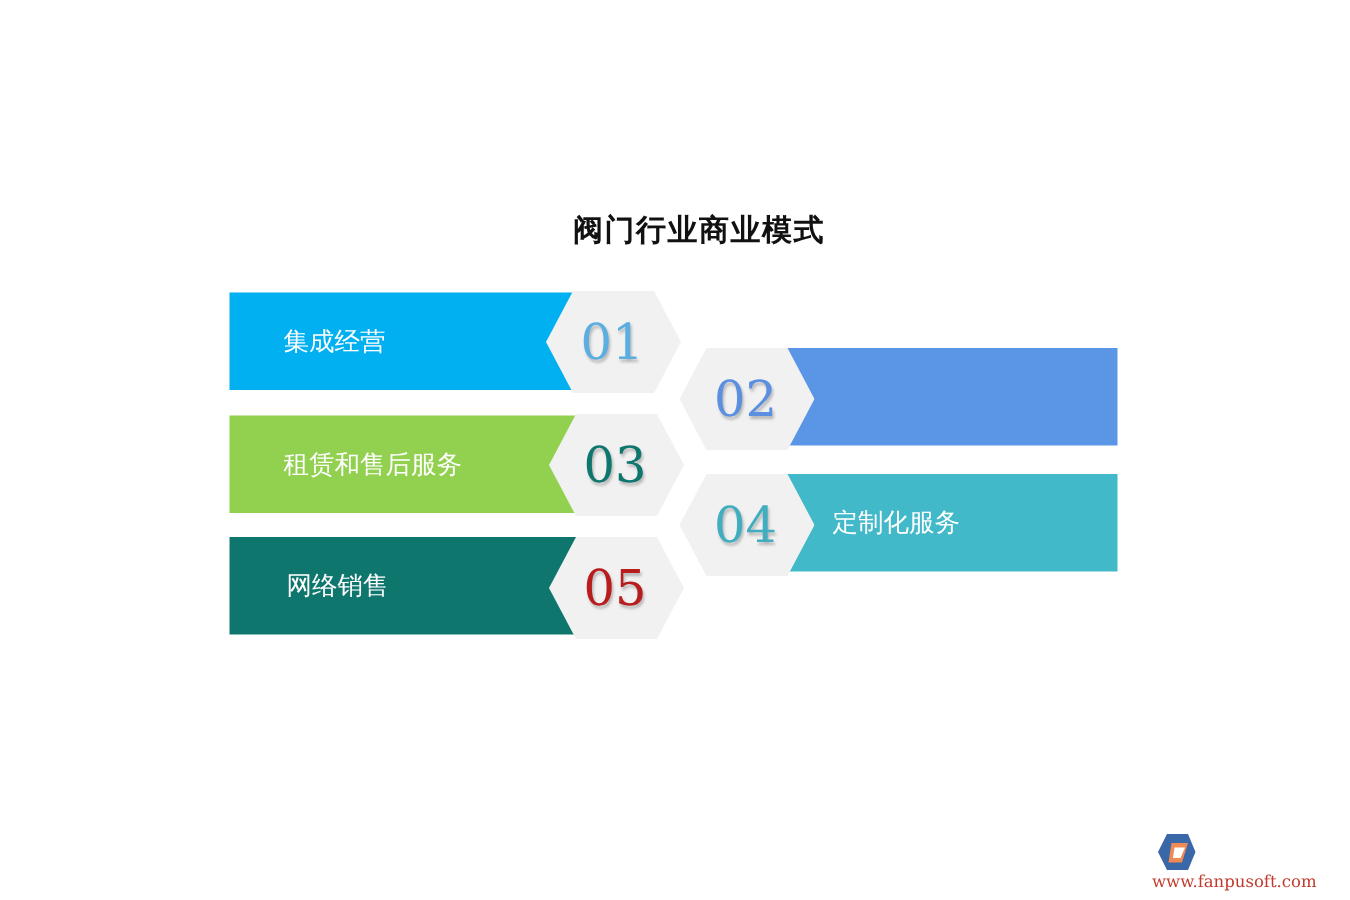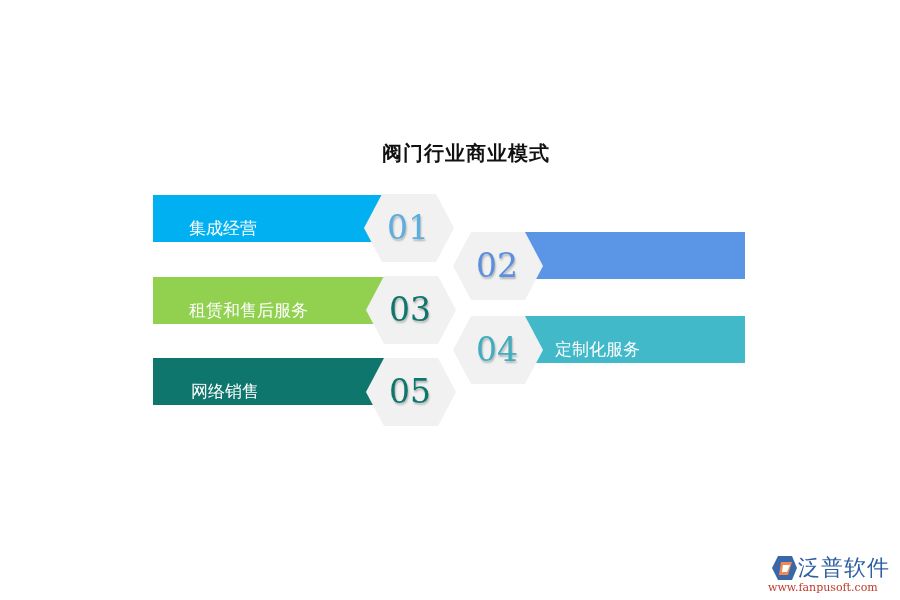--- a/index.html
+++ b/index.html
@@ -1,20 +1,20 @@
 <!DOCTYPE html>
 <html><head>
 <meta charset="utf-8">
 <style>
   html, body { margin:0; padding:0; }
   body { width:900px; height:600px; background:#ffffff; position:relative; overflow:hidden;
          font-family: "DejaVu Sans", "Liberation Sans", sans-serif; }
   .title { position:absolute; left:16px; width:900px; top:140px; text-align:center;
            font-size:20px; font-weight:bold; color:#111; letter-spacing:1px; }
-  .bar { position:absolute; height:47px; }
+  .bar { position:absolute; height:65px; }
   .bar-label { position:absolute; color:#fff; font-size:17px; top:0; line-height:67px; white-space:nowrap; }
   .hex { position:absolute; width:92px; height:53px; }
   .hex svg { position:absolute; left:0; top:0; }
   .hex-num { position:absolute; left:0; top:0; width:92px; height:68px; line-height:68px; text-align:center;
              font-family: "DejaVu Serif", "Liberation Serif", serif; font-size:33px;
              text-shadow: 1px 2px 2px rgba(0,0,0,0.25); }
   .logo { position:absolute; left:768px; top:553px; width:130px; height:45px; }
   .logo-name { position:absolute; left:30px; top:0; font-size:22px; color:#2d5fa3; letter-spacing:1px; white-space:nowrap; }
   .logo-url { position:absolute; left:0; top:28px; font-size:11px; color:#c0392b;
               font-family: "DejaVu Serif", "Liberation Serif", serif; white-space:nowrap; }
@@ -44,21 +44,21 @@
   <span class="hex-num" style="color:#0f766e;">03</span>
 </div>
 
 <div class="bar" style="left:153px; top:358px; width:232px; background:#0f766e;">
   <span class="bar-label" style="left:38px;">网络销售</span>
 </div>
 <div class="hex" style="left:364px; top:358px;">
   <svg width="92" height="68">
       <polygon points="20,0 74,0 92,34 74,68 20,68 2,34" fill="#f1f1f1"></polygon>
     </svg>
-  <span class="hex-num" style="color:#0f766e;">05</span>
+  <span class="hex-num" style="color:#b91c1c;">05</span>
 </div>
 
 <div class="bar" style="left:520px; top:232px; width:225px; background:#5b95e5;">
   <span class="bar-label" style="left:55px;margin-top:48px;">供应链管理</span>
 </div>
 <div class="hex" style="left:451px; top:232px;">
   <svg width="92" height="68">
       <polygon points="20,0 74,0 92,34 74,68 20,68 2,34" fill="#f1f1f1"></polygon>
     </svg>
   <span class="hex-num" style="color:#5b8fe0;">02</span>
@@ -73,15 +73,14 @@
     </svg>
   <span class="hex-num" style="color:#41aec0;">04</span>
 </div>
 
 <div class="logo">
   <svg width="28" height="26" style="position:absolute; left:2px; top:2px;">
     <polygon points="8,1 22,1 27,13 22,25 8,25 2,13" fill="#3a67a8"></polygon>
     <path d="M11,7 L22,7 L18,20 L9,20 Z" fill="#f08a55"></path>
     <path d="M13,10 L20,10 L17,17 L12,17 Z" fill="#ffffff"></path>
   </svg>
-  <span class="logo-name">泛普软件</span>
   <span class="logo-url">www.fanpusoft.com</span>
 </div>
 
 </body></html>

